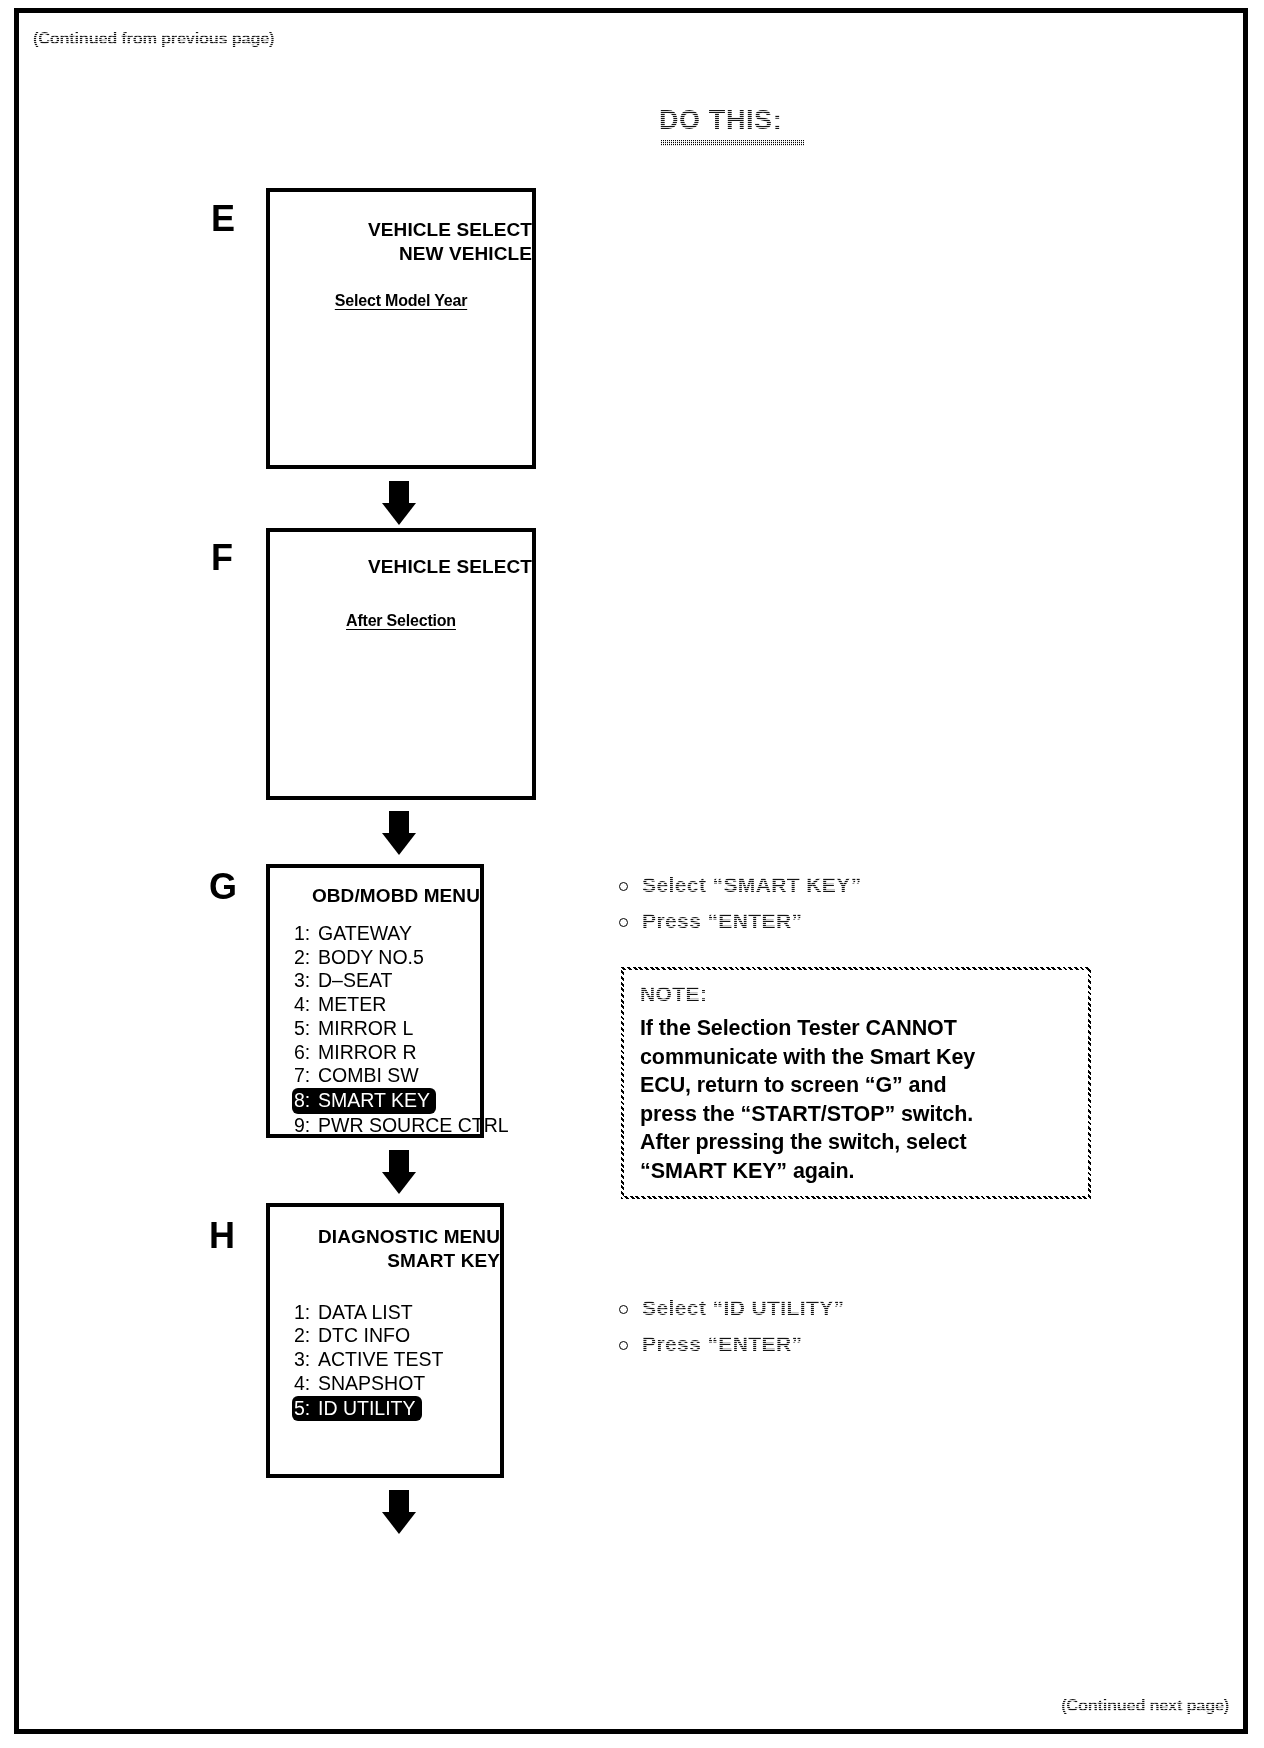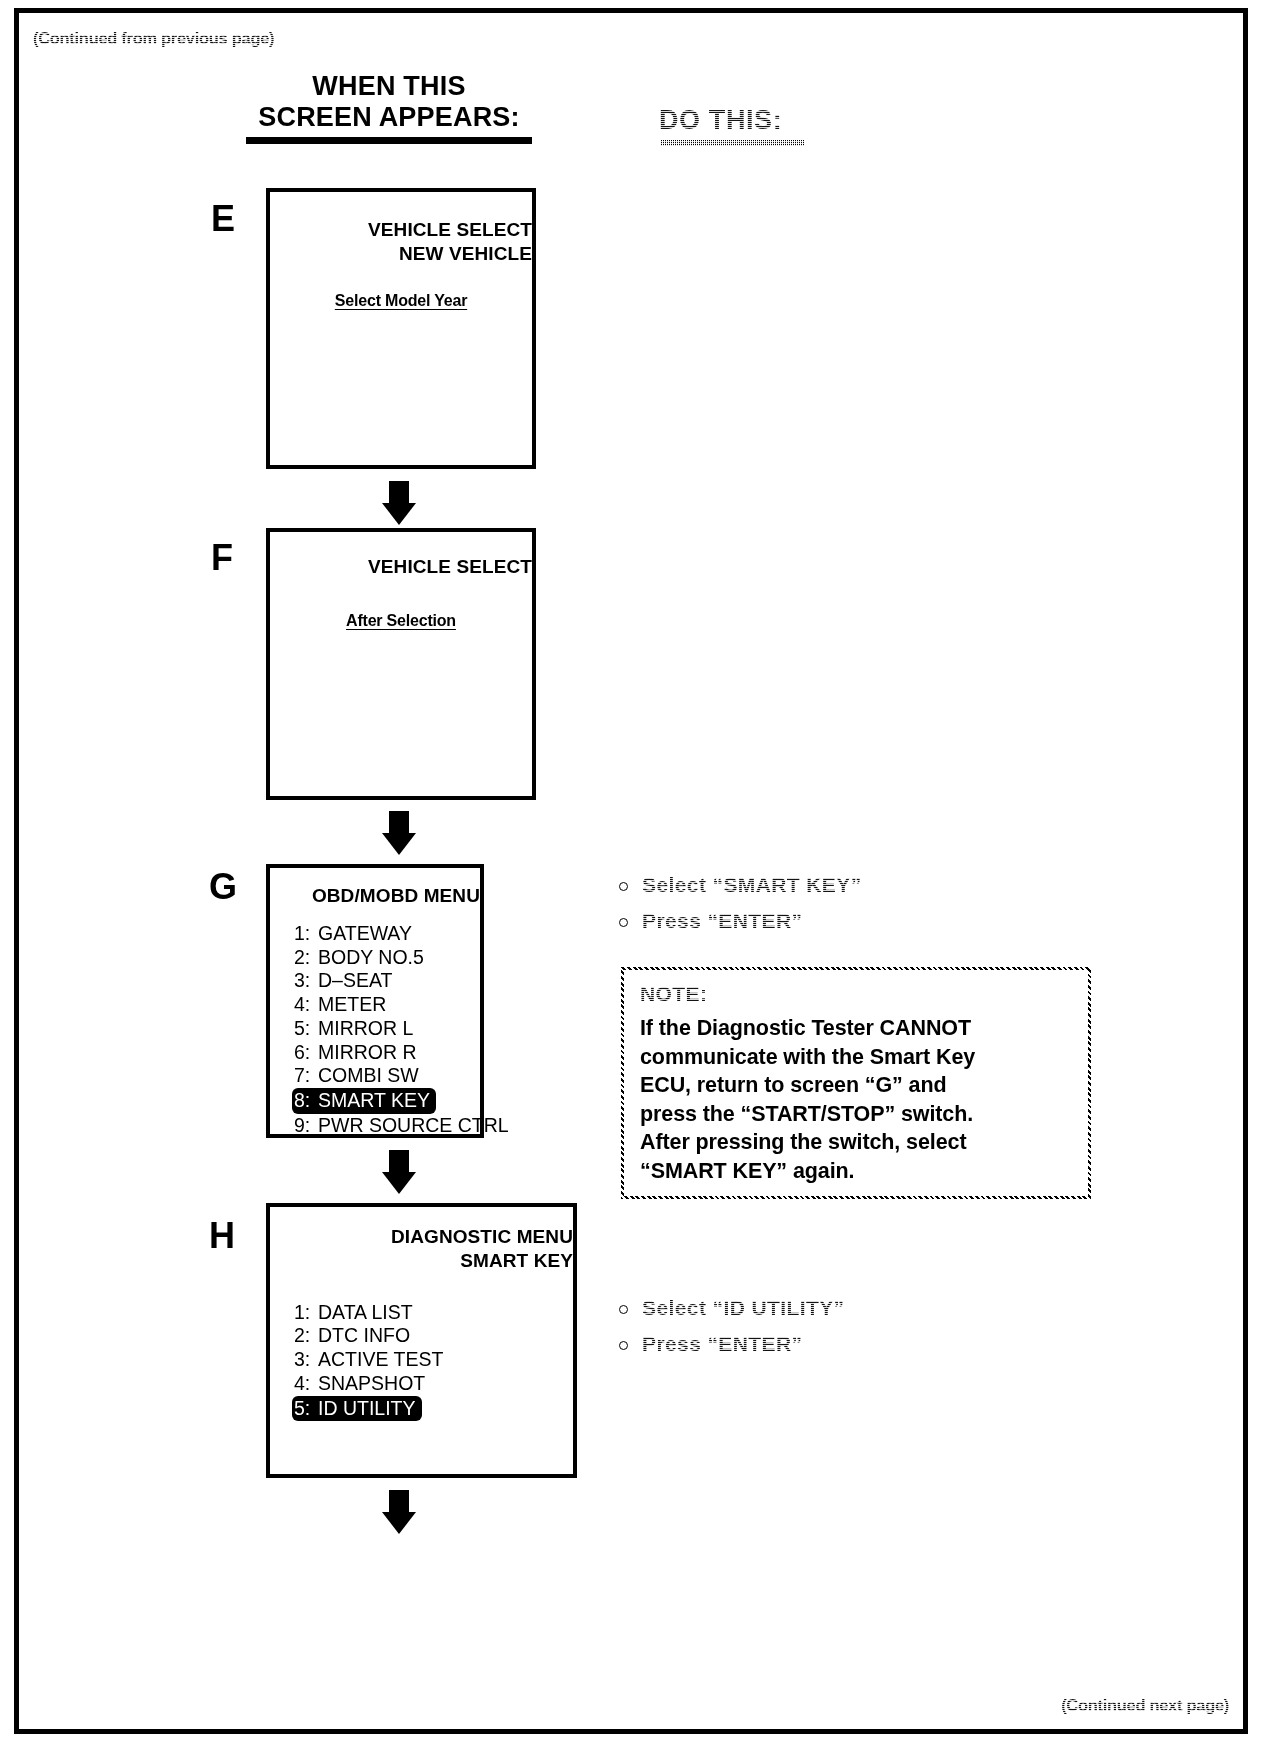--- a/index.html
+++ b/index.html
@@ -254,25 +254,20 @@
 </head>
 <body>
 
 <div class="page-frame">
   <div class="inner">
 
     <div class="continued-top dither-wrap">
       <span class="dither">(Continued from previous page)</span>
     </div>
 
-    <div class="hdr-left">
-      <span>WHEN THIS</span><br>
-      <span>SCREEN APPEARS:</span>
-      <span class="ul-bar"></span>
-    </div>
 
     <div class="hdr-right dither-wrap">
       <span class="dither">DO THIS:</span>
       <span class="ul-bar"></span>
     </div>
 
     <div class="step-letter" style="left:192px; top:188px;">E</div>
 
     <div class="screen-box" style="left:247px; top:175px; width:270px; height:281px;">
       <div class="scr-title" style="margin-top:26px;">VEHICLE SELECT</div>
@@ -313,37 +308,37 @@
         <span class="bullet-dot"></span>
         <span class="dither-wrap"><span class="dither">Press “ENTER”</span></span>
       </div>
     </div>
 
     <div class="note-box" style="left:602px; top:954px; width:470px; height:232px;">
       <div class="note-title dither-wrap">
         <span class="dither">NOTE:</span>
       </div>
       <div class="note-body">
-        <span>If the Diagnostic Tester CANNOT</span><br>
+        <span>If the Selection Tester CANNOT</span><br>
         <span>communicate with the Smart Key</span><br>
         <span>ECU, return to screen “G” and</span><br>
         <span>press the “START/STOP” switch.</span><br>
         <span>After pressing the switch, select</span><br>
         <span>“SMART KEY” again.</span>
       </div>
     </div>
 
     <div class="arrow" style="left:363px; top:1137px;">
       <span class="shaft"></span>
         <span class="head"></span>
     </div>
 
     <div class="step-letter" style="left:190px; top:1205px;">H</div>
 
-    <div class="screen-box" style="left:247px; top:1190px; width:311px; height:275px;">
+    <div class="screen-box" style="left:247px; top:1190px; width:238px; height:275px;">
       <div class="scr-title" style="margin-top:18px;">DIAGNOSTIC MENU</div>
       <div class="scr-title">SMART KEY</div>
       <ul class="menu-list" id="menu-h" style="margin-top:28px; margin-left:22px;"><li><span class="menu-num">1:</span><span>DATA LIST</span></li><li><span class="menu-num">2:</span><span>DTC INFO</span></li><li><span class="menu-num">3:</span><span>ACTIVE TEST</span></li><li><span class="menu-num">4:</span><span>SNAPSHOT</span></li><li class="selected"><span class="menu-num">5:</span><span>ID UTILITY</span></li></ul>
     </div>
 
     <div class="bullet-group" style="left:600px; top:1283px;">
       <div class="bullet-row">
         <span class="bullet-dot"></span>
         <span class="dither-wrap"><span class="dither">Select “ID UTILITY”</span></span>
       </div>

